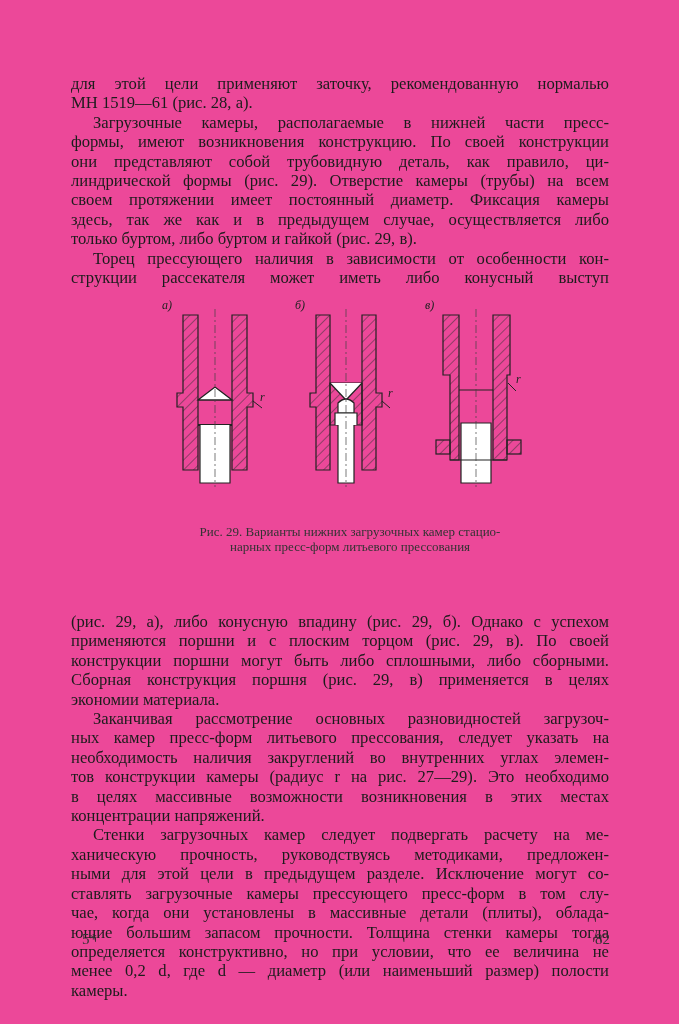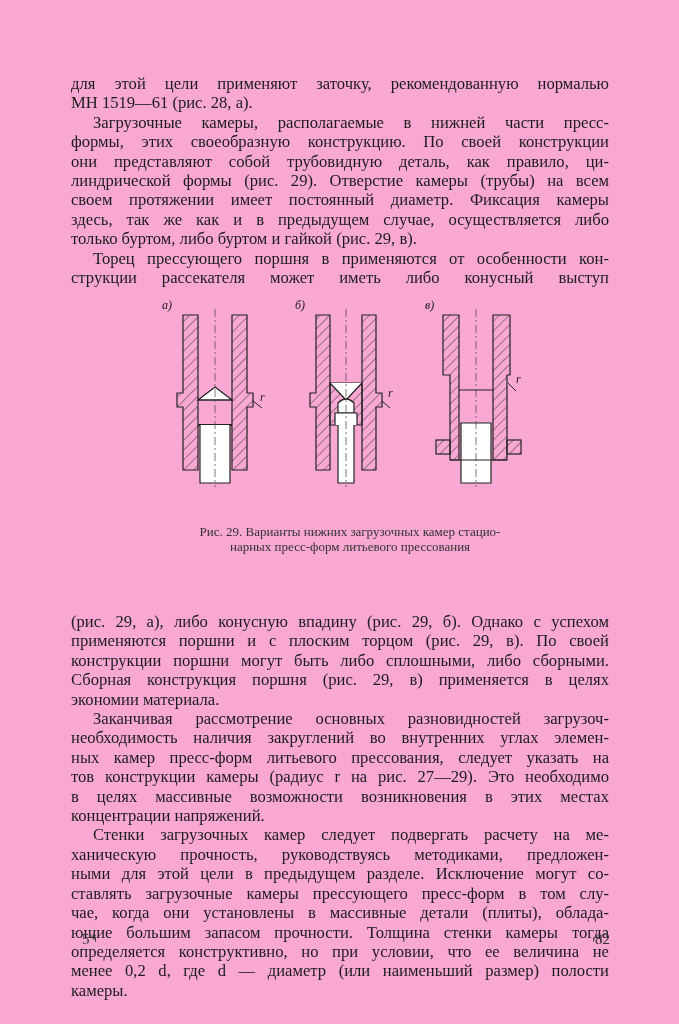--- a/index.html
+++ b/index.html
@@ -1,17 +1,17 @@
 <!DOCTYPE html>
 <html><head>
 <meta charset="utf-8">
 <style>
   html, body { margin: 0; padding: 0; background: #ffffff; }
   body { width: 679px; height: 1024px; position: relative; overflow: hidden; }
-  .page { position: absolute; left: 0; top: 0; width: 679px; height: 1024px; background: #f9a8d4; }
+  .page { position: absolute; left: 0; top: 0; width: 679px; height: 1024px; background: #ec4899; }
   .text {
     position: absolute; left: 71px; width: 538px;
     font-family: "Liberation Serif", "DejaVu Serif", serif;
     font-size: 16.6px; line-height: 19.4px; color: #1c1c1c;
     text-align: justify; text-align-last: justify;
   }
   .text p { margin: 0; text-indent: 0; }
   .text p.ind { text-indent: 22px; }
   .text p.last { text-align-last: left; }
   .block1 { top: 74px; }
@@ -33,27 +33,27 @@
 </style>
 </head>
 <body>
 
 <div class="page">
 
   <div class="text block1">
     <p>для этой цели применяют заточку, рекомендованную нормалью</p>
     <p class="last">МН 1519—61 (рис. 28, а).</p>
     <p class="ind">Загрузочные камеры, располагаемые в нижней части пресс-</p>
-    <p>формы, этих своеобразную конструкцию. По своей конструкции</p>
+    <p>формы, имеют возникновения конструкцию. По своей конструкции</p>
     <p>они представляют собой трубовидную деталь, как правило, ци-</p>
     <p>линдрической формы (рис. 29). Отверстие камеры (трубы) на всем</p>
     <p>своем протяжении имеет постоянный диаметр. Фиксация камеры</p>
     <p>здесь, так же как и в предыдущем случае, осуществляется либо</p>
     <p class="last">только буртом, либо буртом и гайкой (рис. 29, в).</p>
-    <p class="ind">Торец прессующего поршня в применяются от особенности кон-</p>
+    <p class="ind">Торец прессующего наличия в зависимости от особенности кон-</p>
     <p>струкции рассекателя может иметь либо конусный выступ</p>
   </div>
 
   <svg class="figure" viewBox="0 0 420 195" width="420" height="195">
     <defs>
       <pattern id="hatch" patternUnits="userSpaceOnUse" width="7" height="7" patternTransform="rotate(45)">
         <line x1="0" y1="0" x2="0" y2="7" stroke="#333" stroke-width="1"></line>
       </pattern>
     </defs>
 
@@ -111,22 +111,22 @@
     <div>нарных пресс-форм литьевого прессования</div>
   </div>
 
   <div class="text block2">
     <p>(рис. 29, а), либо конусную впадину (рис. 29, б). Однако с успехом</p>
     <p>применяются поршни и с плоским торцом (рис. 29, в). По своей</p>
     <p>конструкции поршни могут быть либо сплошными, либо сборными.</p>
     <p>Сборная конструкция поршня (рис. 29, в) применяется в целях</p>
     <p class="last">экономии материала.</p>
     <p class="ind">Заканчивая рассмотрение основных разновидностей загрузоч-</p>
+    <p>ных камер пресс-форм литьевого прессования, следует указать на</p>
     <p>необходимость наличия закруглений во внутренних углах элемен-</p>
-    <p>ных камер пресс-форм литьевого прессования, следует указать на</p>
     <p>тов конструкции камеры (радиус r на рис. 27—29). Это необходимо</p>
     <p>в целях массивные возможности возникновения в этих местах</p>
     <p class="last">концентрации напряжений.</p>
     <p class="ind">Стенки загрузочных камер следует подвергать расчету на ме-</p>
     <p>ханическую прочность, руководствуясь методиками, предложен-</p>
     <p>ными для этой цели в предыдущем разделе. Исключение могут со-</p>
     <p>ставлять загрузочные камеры прессующего пресс-форм в том слу-</p>
     <p>чае, когда они установлены в массивные детали (плиты), облада-</p>
     <p>ющие большим запасом прочности. Толщина стенки камеры тогда</p>
     <p>определяется конструктивно, но при условии, что ее величина не</p>

